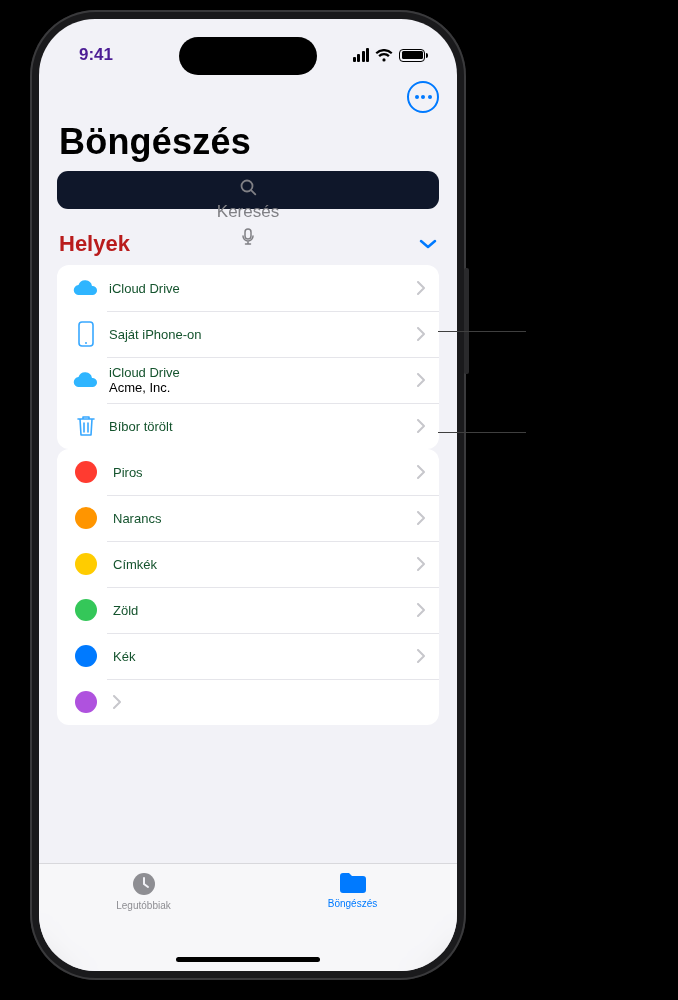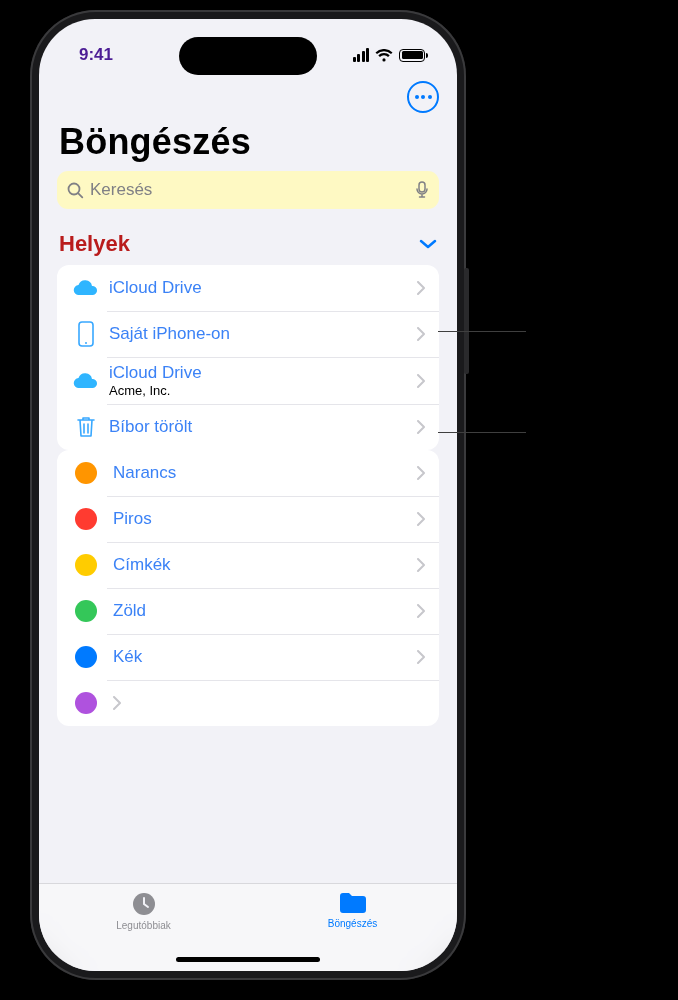--- a/index.html
+++ b/index.html
@@ -75,26 +75,27 @@
   .title {
     font-size: 36px;
     font-weight: 700;
     color: #000;
     padding: 8px 20px 8px;
     letter-spacing: 0.2px;
   }
   .search {
     margin: 0 18px;
     height: 38px;
-    background: #fef9c3;
+    background: #0f172a;
     border-radius: 11px;
     display: flex;
     align-items: center;
-    padding: 0 10px;
+    padding: 8px 10px;
     gap: 6px;
+    flex-direction: column;
   }
   .search-placeholder { flex:1; color:#808085; font-size:17px; }
   .section-header {
     display:flex; justify-content:space-between; align-items:center;
     padding: 22px 20px 8px 20px;
   }
   .section-title { font-size: 22px; font-weight: 700; color:#b91c1c; }
   .chev-down { color:#007aff; }
   .group {
     margin: 0 18px;
@@ -107,26 +108,26 @@
     align-items: center;
     min-height: 46px;
     padding: 6px 14px 6px 14px;
     position: relative;
   }
   .row + .row::before {
     content:''; position:absolute; top:0; left:50px; right:0; height:1px; background:#e5e5ea;
   }
   .row-icon { width: 30px; display:flex; justify-content:center; align-items:center; margin-right:8px; }
   .row-text { flex:1; display:flex; flex-direction:column; }
-  .row-label { font-size: 17px; color:#3b82f6; }
+  .row-label { font-size: 13px; color:#14532d; }
   .row-sub { font-size: 13px; color:#000000; }
   .row-chev { color:#c7c7cc; }
   .tag-dot { width:22px; height:22px; border-radius:50%; margin-right:16px; margin-left:4px; }
   .tab-bar {
-    position:absolute; bottom:0; left:0; right:0; height:88px;
+    position:absolute; bottom:0; left:0; right:0; height:108px;
     background: rgba(247,247,249,0.94);
     backdrop-filter: blur(10px);
     border-top:1px solid #d8d8dc;
     display:flex; justify-content:space-around; padding-top:6px;
   }
   .tab { display:flex; flex-direction:column; align-items:center; gap:2px; width:120px; }
   .tab-label { font-size:10px; }
   .tab.inactive { color:#8e8e93; }
   .tab.active { color:#007aff; }
   .home-ind {
@@ -266,34 +267,34 @@
             <svg width="8" height="14" viewBox="0 0 8 14">
                 <path d="M1 1l6 6-6 6" stroke="#c7c7cc" stroke-width="2" fill="none" stroke-linecap="round" stroke-linejoin="round"></path>
               </svg>
           </span>
         </div>
       </div>
 
 
       <div class="group">
         <div class="row">
+          <span class="tag-dot" style="background:#ff3b30"></span>
+          <div class="row-text">
+              <span class="row-label">Piros</span>
+            </div>
+          <span class="row-chev">
+              <svg width="8" height="14" viewBox="0 0 8 14">
+                <path d="M1 1l6 6-6 6" stroke="#c7c7cc" stroke-width="2" fill="none" stroke-linecap="round" stroke-linejoin="round"></path>
+              </svg>
+            </span>
+        </div>
+        <div class="row">
           <span class="tag-dot" style="background:#ff9500"></span>
           <div class="row-text">
               <span class="row-label">Narancs</span>
-            </div>
-          <span class="row-chev">
-              <svg width="8" height="14" viewBox="0 0 8 14">
-                <path d="M1 1l6 6-6 6" stroke="#c7c7cc" stroke-width="2" fill="none" stroke-linecap="round" stroke-linejoin="round"></path>
-              </svg>
-            </span>
-        </div>
-        <div class="row">
-          <span class="tag-dot" style="background:#ff3b30"></span>
-          <div class="row-text">
-              <span class="row-label">Piros</span>
             </div>
           <span class="row-chev">
               <svg width="8" height="14" viewBox="0 0 8 14">
                 <path d="M1 1l6 6-6 6" stroke="#c7c7cc" stroke-width="2" fill="none" stroke-linecap="round" stroke-linejoin="round"></path>
               </svg>
             </span>
         </div>
         <div class="row">
           <span class="tag-dot" style="background:#ffcc00"></span>
           <div class="row-text">

